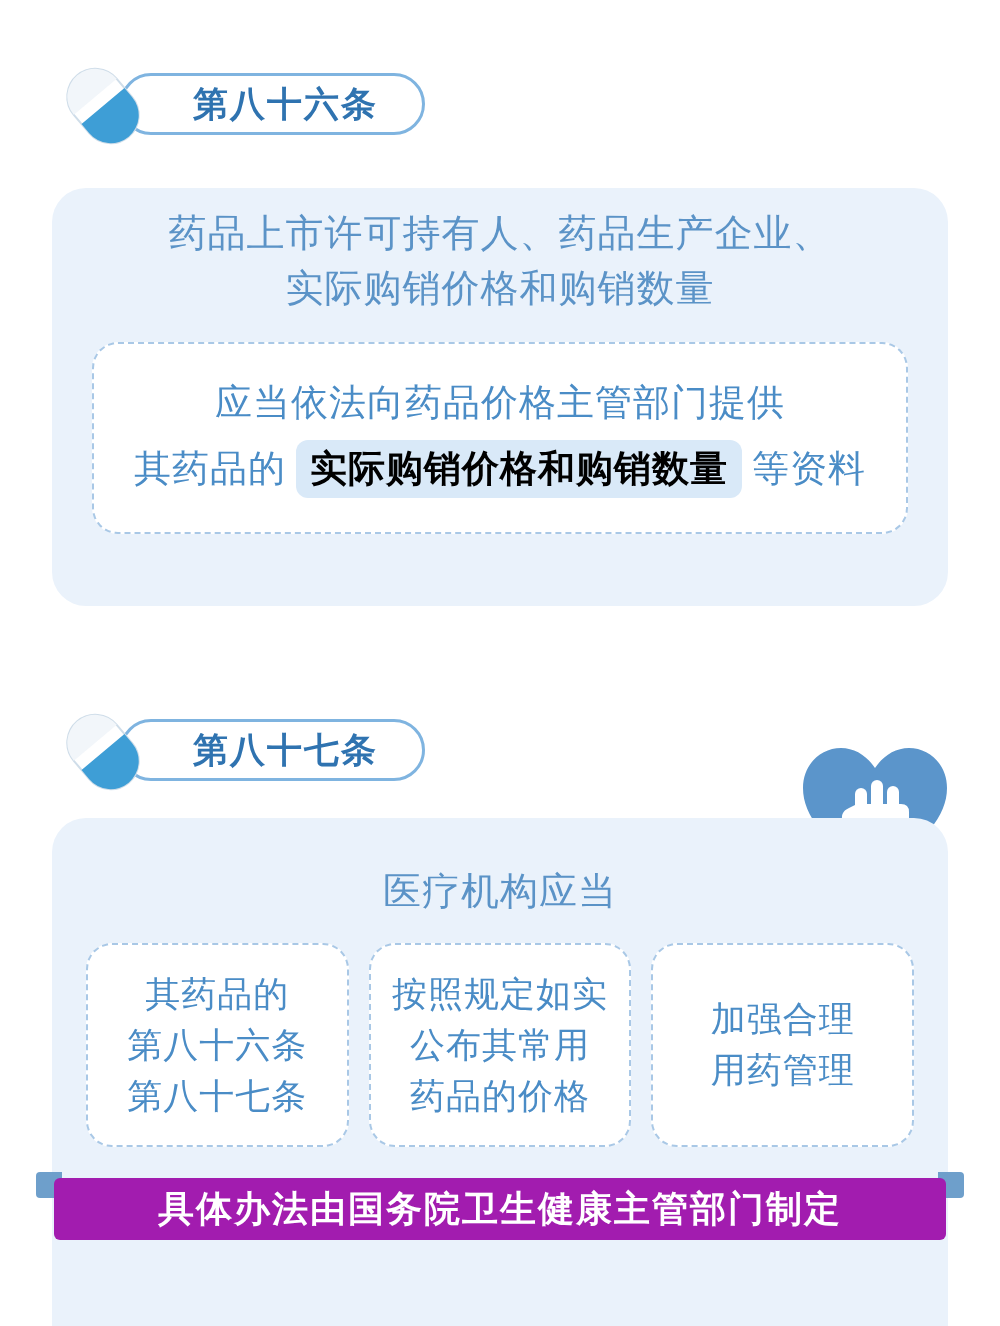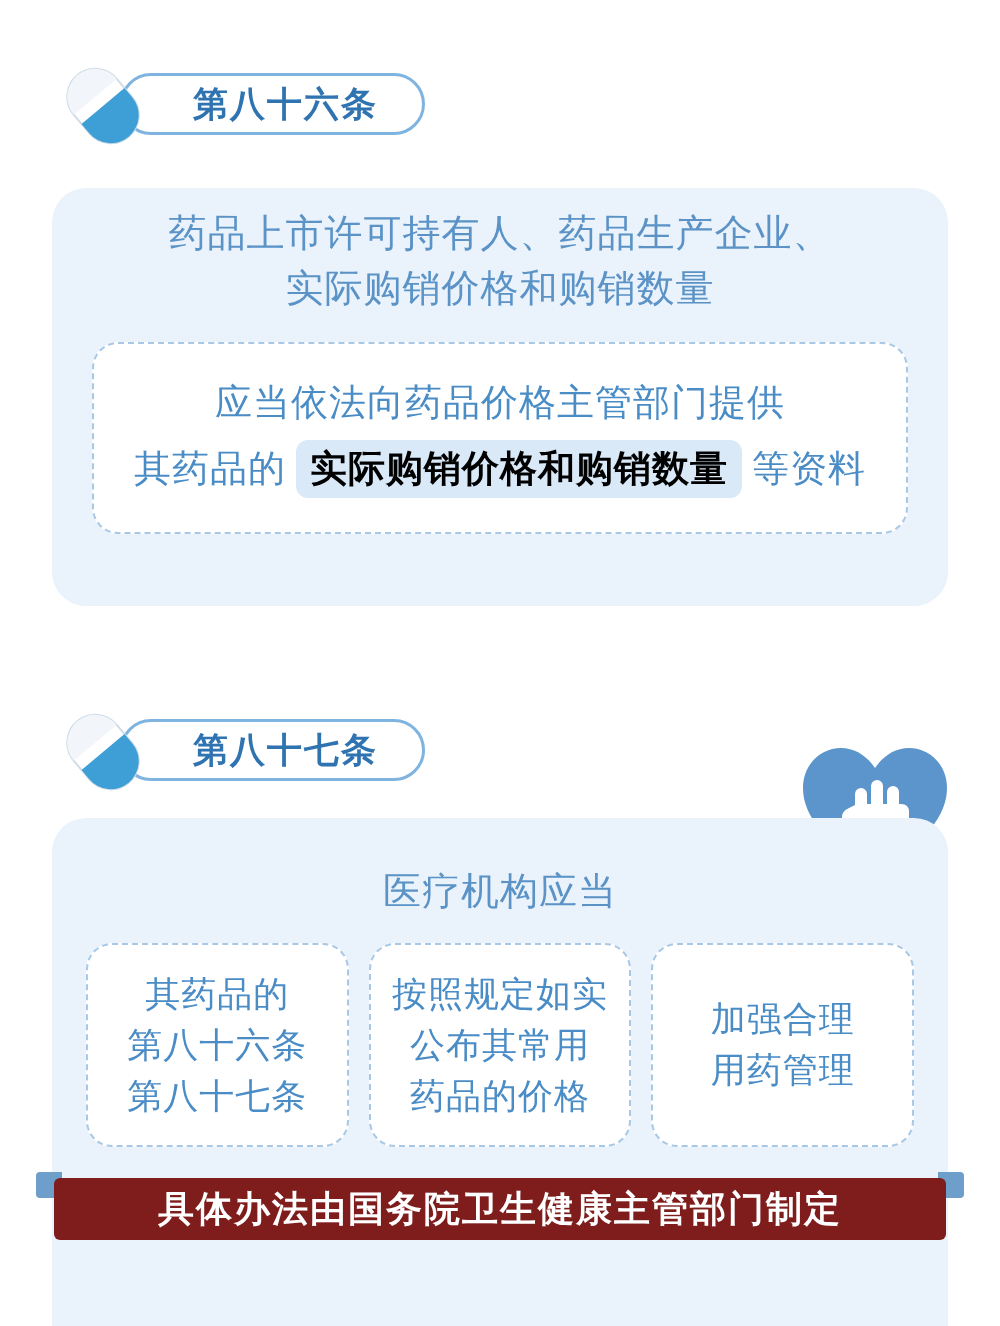--- a/index.html
+++ b/index.html
@@ -181,21 +181,21 @@
     background: #6e9fcb;
   }
   .ribbon-shadow-left { left: 0; border-radius: 4px 0 0 4px; }
   .ribbon-shadow-right { right: 0; border-radius: 0 4px 4px 0; }
   .ribbon {
     position: absolute;
     left: 18px;
     top: 6px;
     width: 892px;
     height: 62px;
-    background: #7f1d1d;
+    background: #a21caf;
     border-radius: 6px;
     display: flex;
     align-items: center;
     justify-content: center;
   }
   .ribbon span {
     color: #ffffff;
     font-size: 36px;
     font-weight: bold;
     letter-spacing: 2px;

